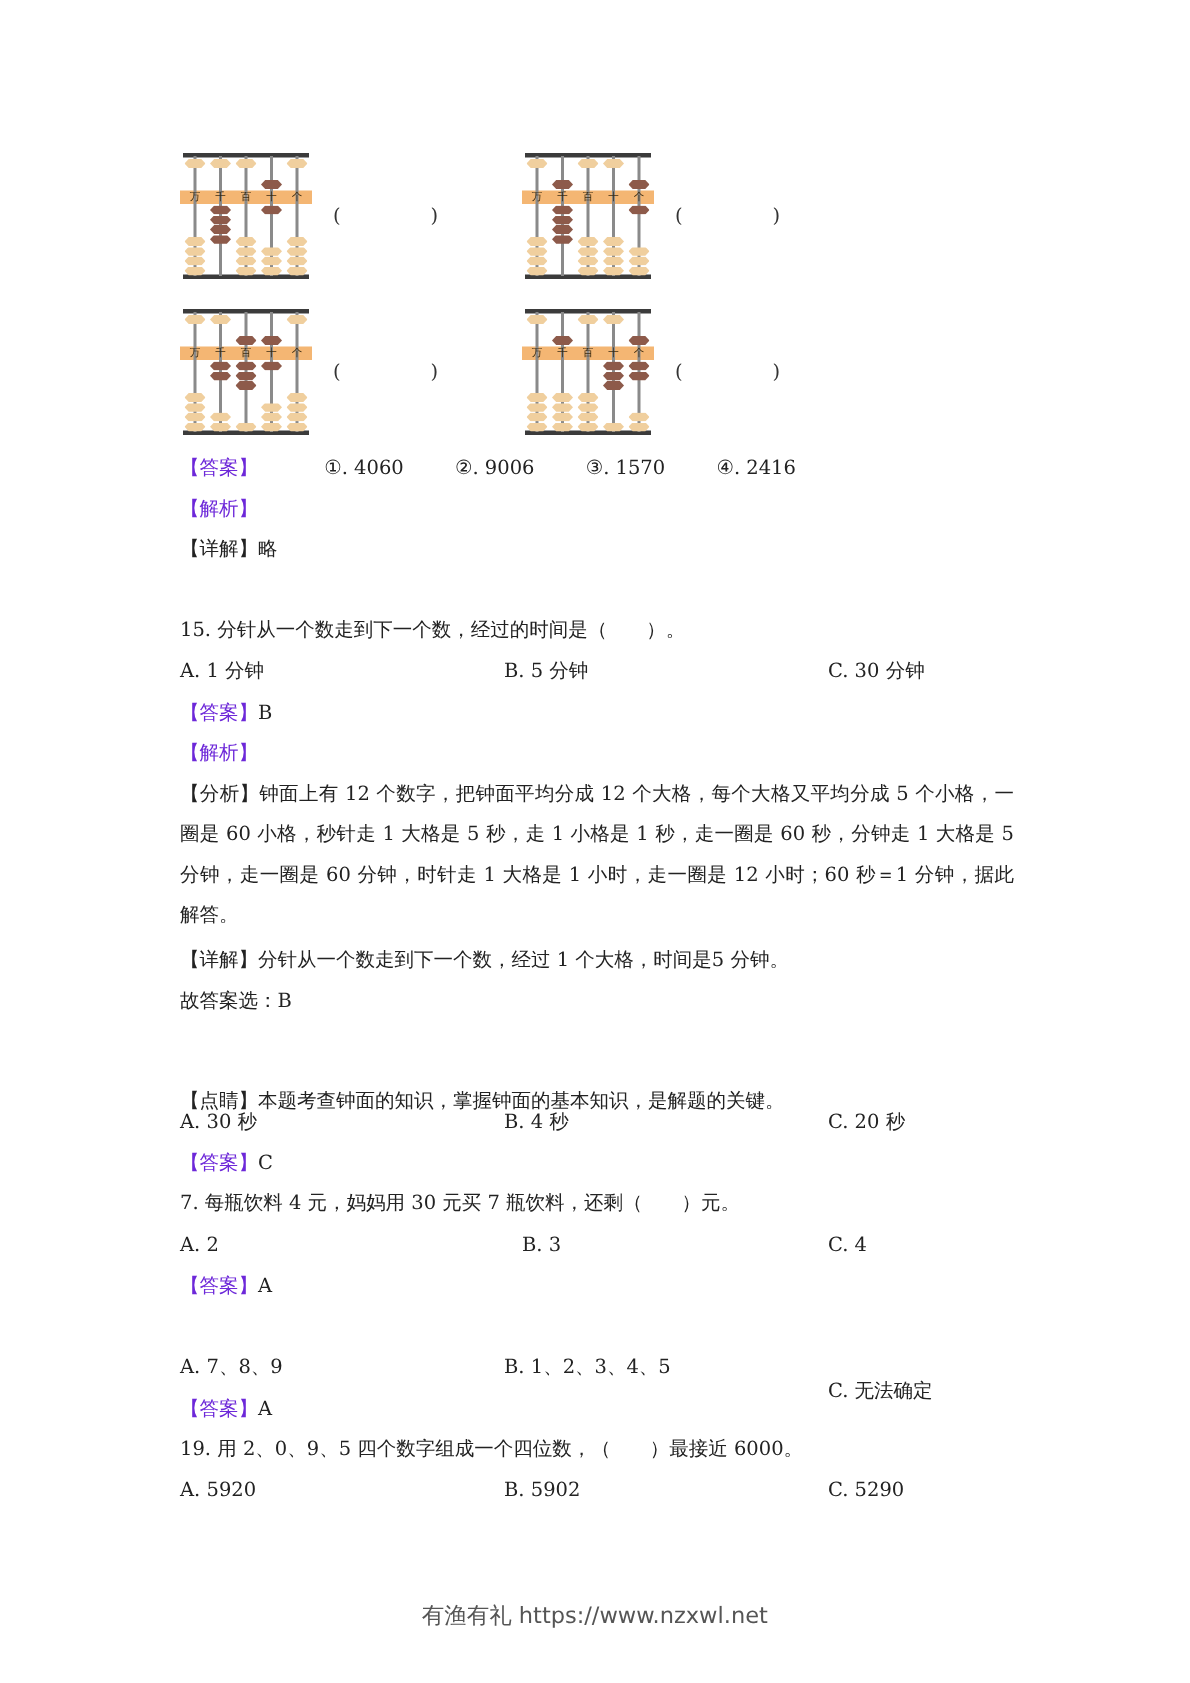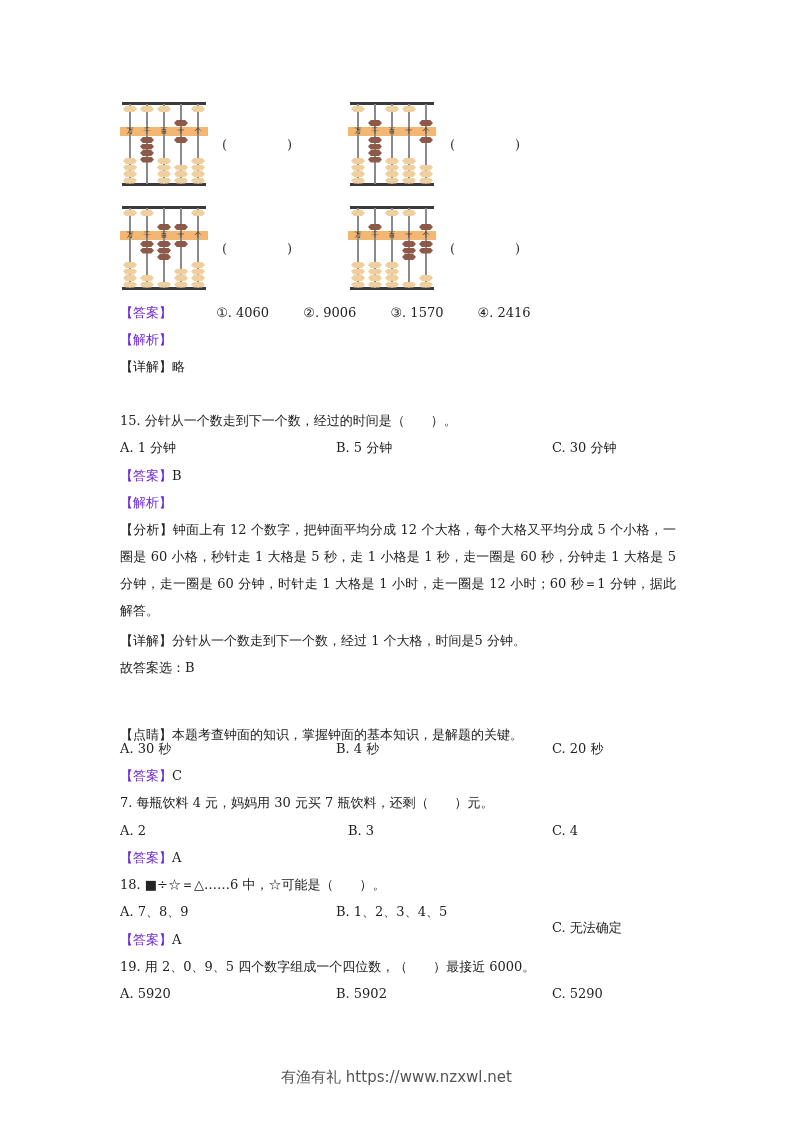--- a/index.html
+++ b/index.html
@@ -276,21 +276,20 @@
   <div class="line" style="top:794px;">7. 每瓶饮料 4 元，妈妈用 30 元买 7 瓶饮料，还剩（　　）元。</div>
   <div class="line" style="top:822px;">
     <span class="opt" style="left:0;">A. 2</span>
     <span class="opt" style="left:216px;margin-left:12px;">B. 3</span>
     <span class="opt" style="left:432px;">C. 4</span>
   </div>
   <div class="line" style="top:849px;">
     <span class="tag">【答案】</span><span>A</span>
   </div>
 
-  <div class="line" style="top:876px;">18. ■÷☆＝△……6 中，☆可能是（　　）。</div>
   <div class="line" style="top:903px;">
     <span class="opt" style="left:0;">A. 7、8、9</span>
     <span class="opt" style="left:216px;">B. 1、2、3、4、5</span>
     <span class="opt" style="left:432px;margin-top:16px;">C. 无法确定</span>
   </div>
   <div class="line" style="top:931px;">
     <span class="tag">【答案】</span><span>A</span>
   </div>
 
   <div class="line" style="top:958px;">19. 用 2、0、9、5 四个数字组成一个四位数，（　　）最接近 6000。</div>

